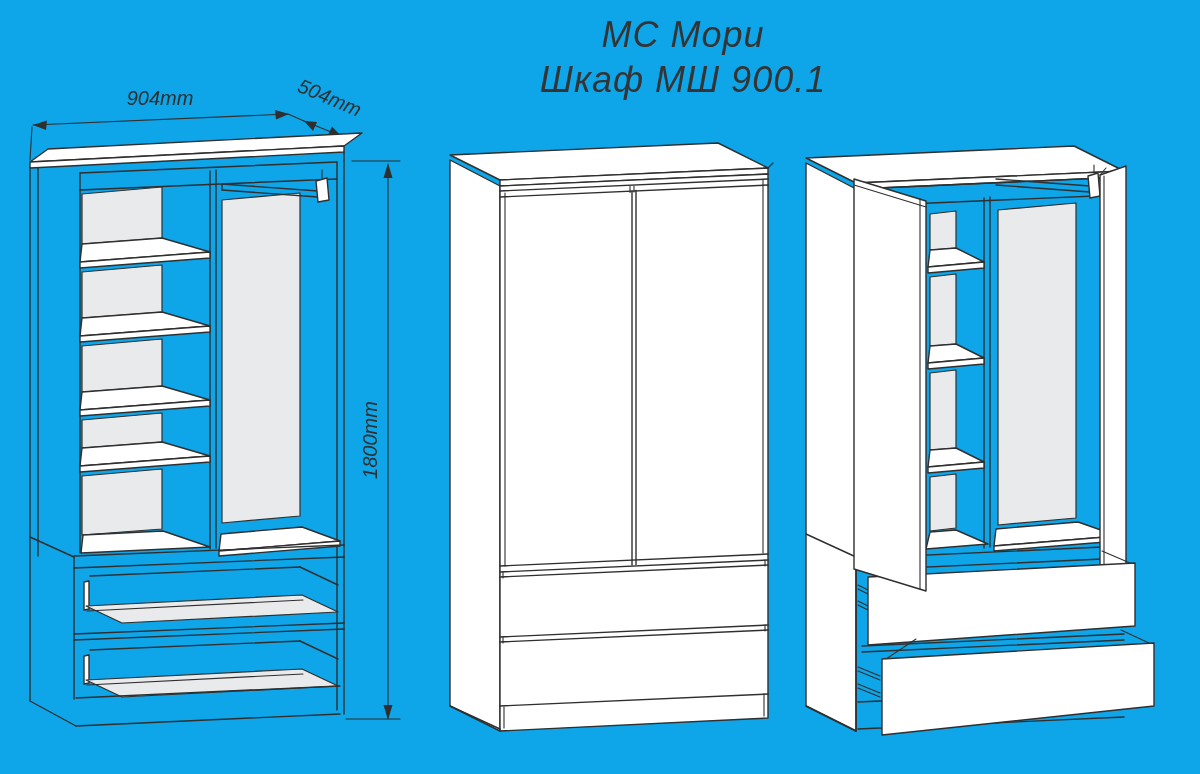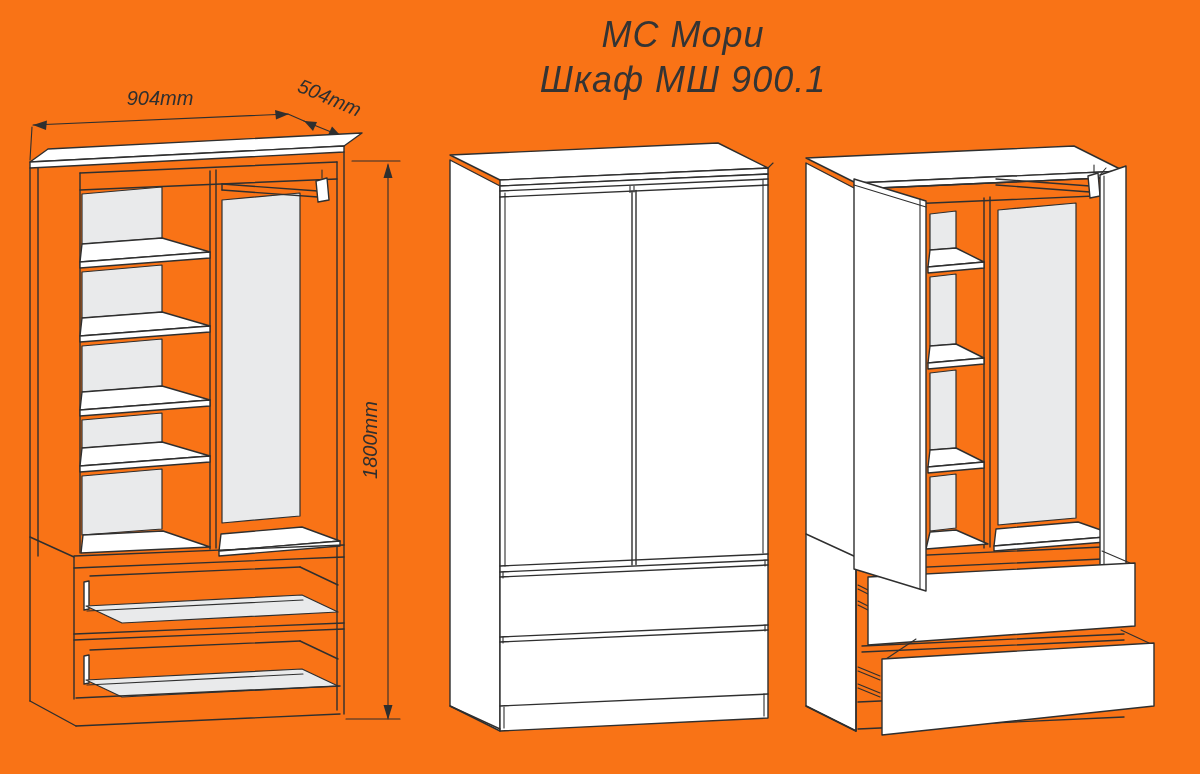--- a/index.html
+++ b/index.html
@@ -1,16 +1,16 @@
 <!DOCTYPE html>
 <html><head>
 <meta charset="utf-8">
 <style>
   html,body{margin:0;padding:0;background:#ffffff;}
-  .stage{position:relative;width:1200px;height:774px;background:#f97316;overflow:hidden;
+  .stage{position:relative;width:1200px;height:774px;background:#0ea5e9;overflow:hidden;
          font-family:"Liberation Sans", sans-serif;}
   svg{display:block;}
   .ln{fill:none;stroke:#2f2f2f;stroke-width:1.4;stroke-linecap:round;stroke-linejoin:round;}
   .thin{fill:none;stroke:#2f2f2f;stroke-width:1.1;stroke-linecap:round;stroke-linejoin:round;}
   .face{fill:#ffffff;stroke:#2f2f2f;stroke-width:1.4;stroke-linejoin:round;}
   .panel{fill:#e9eaeb;stroke:#2f2f2f;stroke-width:1.2;stroke-linejoin:round;}
   .arrow{fill:#2f2f2f;stroke:none;}
   .dim{font-style:italic;font-size:20px;fill:#2f2f2f;}
   .title-t{font-style:italic;font-size:36px;fill:#343434;letter-spacing:1px;}
 </style>

